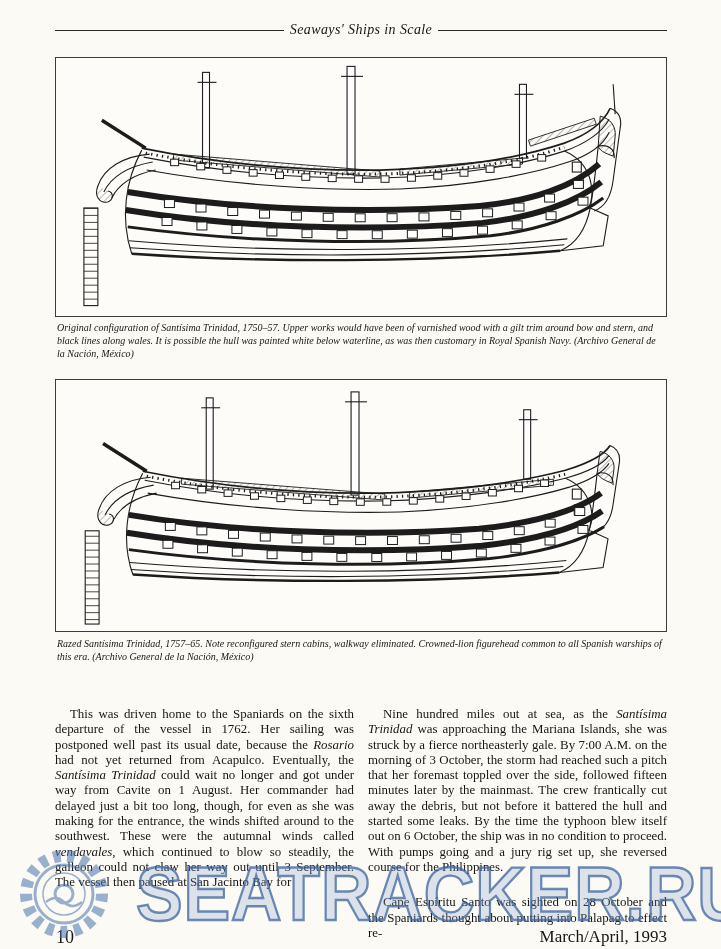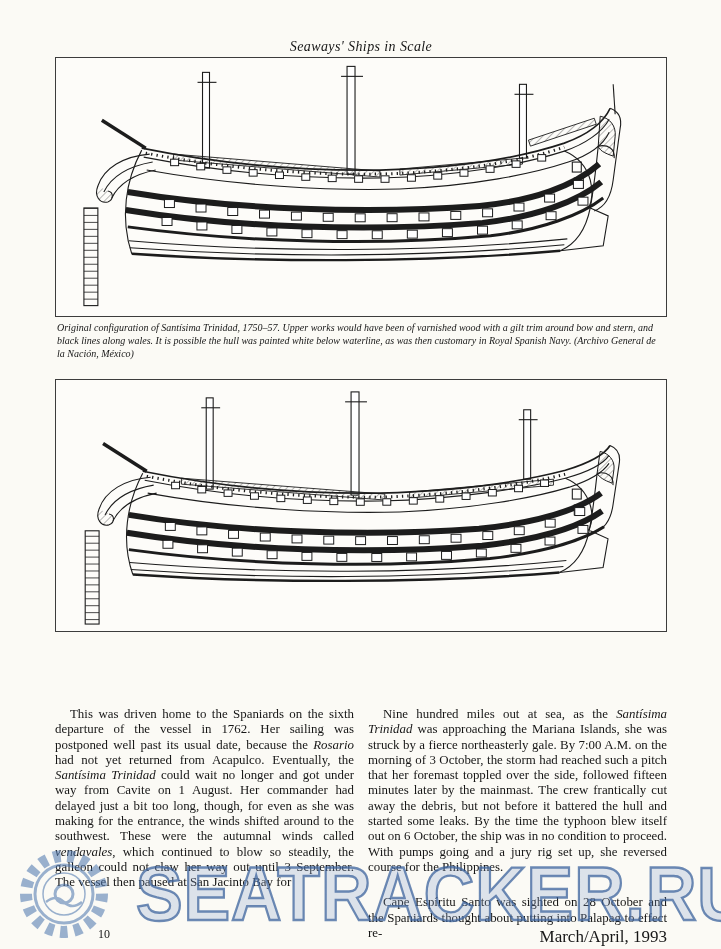--- a/index.html
+++ b/index.html
@@ -9,21 +9,21 @@
     background: #fbfaf5;
     overflow: hidden;
     font-family: "Liberation Serif", serif;
     color: #161616;
   }
   .page { position: relative; width: 721px; height: 949px; }
 
   
   .header {
     position: absolute; top: 22px; left: 55px; width: 612px;
-    display: flex; align-items: center; gap: 16px; flex-direction: column;
+    display: flex; align-items: center; gap: 2px;
   }
   .rule { flex: 1; height: 0; border-top: 1.5px solid #2b2b2b; }
   .header-title {
     font-style: italic; font-size: 14px; letter-spacing: .4px;
     white-space: nowrap; padding: 0 4px;
   }
 
   
   .fig {
     position: absolute; left: 55px; width: 612px; margin: 0;
@@ -45,21 +45,21 @@
   
   .columns {
     position: absolute; left: 55px; top: 687px; width: 612px;
     display: flex; gap: 14px;
   }
   .col { width: 299px; font-size: 12.9px; line-height: 15.3px; text-align: justify; }
   .col p { margin: 0; }
   .col p.indent { text-indent: 15px; margin-top: 20px; }
 
   
-  .footer-left  { position: absolute; left: 56px;  top: 927px; font-size: 12px; margin-left: 42px; }
+  .footer-left  { position: absolute; left: 56px;  top: 927px; font-size: 18px; }
   .footer-right { position: absolute; right: 54px; top: 927px; font-size: 17px; }
 
   
   .watermark {
     position: absolute; left: 12px; top: 840px; width: 706px; height: 108px;
     display: flex; align-items: center; pointer-events: none; z-index: 5; gap: 20px;
   }
   .gear { width: 104px; height: 104px; flex: 0 0 auto; opacity: .55; }
   .wm-text {
     font-family: "Liberation Sans", sans-serif;
@@ -286,20 +286,21 @@
         <rect x="281.7" y="174.8" width="10" height="8" class="gunport"></rect>
         <rect x="316.9" y="174.9" width="10" height="8" class="gunport"></rect>
         <rect x="352.0" y="174.3" width="10" height="8" class="gunport"></rect>
         <rect x="387.2" y="172.8" width="10" height="8" class="gunport"></rect>
         <rect x="422.3" y="170.4" width="10" height="8" class="gunport"></rect>
         <rect x="457.2" y="165.7" width="10" height="8" class="gunport"></rect>
         <rect x="491.5" y="158.3" width="10" height="8" class="gunport"></rect>
         <rect x="524.7" y="146.6" width="10" height="8" class="gunport"></rect>
       </svg>
   </figure>
+  <figcaption class="caption cap2">Razed Santísima Trinidad, 1757–65. Note reconfigured stern cabins, walkway eliminated. Crowned-lion figurehead common to all Spanish warships of this era. (Archivo General de la Nación, México)</figcaption>
 
   <div class="columns">
     <div class="col">
         <p class="indent"><span>This was driven home to the Spaniards on the sixth departure of the vessel in 1762. Her sailing was postponed well past its usual date, because the </span><i>Rosario</i><span> had not yet returned from Acapulco. Eventually, the </span><i>Santísima Trinidad</i><span> could wait no longer and got under way from Cavite on 1 August. Her commander had delayed just a bit too long, though, for even as she was making for the entrance, the winds shifted around to the southwest. These were the autumnal winds called </span><i>vendavales</i><span>, which continued to blow so steadily, the galleon could not claw her way out until 3 September. The vessel then paused at San Jacinto Bay for</span></p>
       </div>
     <div class="col">
         <p class="indent"><span>Nine hundred miles out at sea, as the </span><i>Santísima Trinidad</i><span> was approaching the Mariana Islands, she was struck by a fierce northeasterly gale. By 7:00 A.M. on the morning of 3 October, the storm had reached such a pitch that her foremast toppled over the side, followed fifteen minutes later by the mainmast. The crew frantically cut away the debris, but not before it battered the hull and started some leaks. By the time the typhoon blew itself out on 6 October, the ship was in no condition to proceed. With pumps going and a jury rig set up, she reversed course for the Philippines.</span></p>
         <p class="indent"><span>Cape Espíritu Santo was sighted on 28 October and the Spaniards thought about putting into Palapag to effect re-</span></p>
       </div>
   </div>

